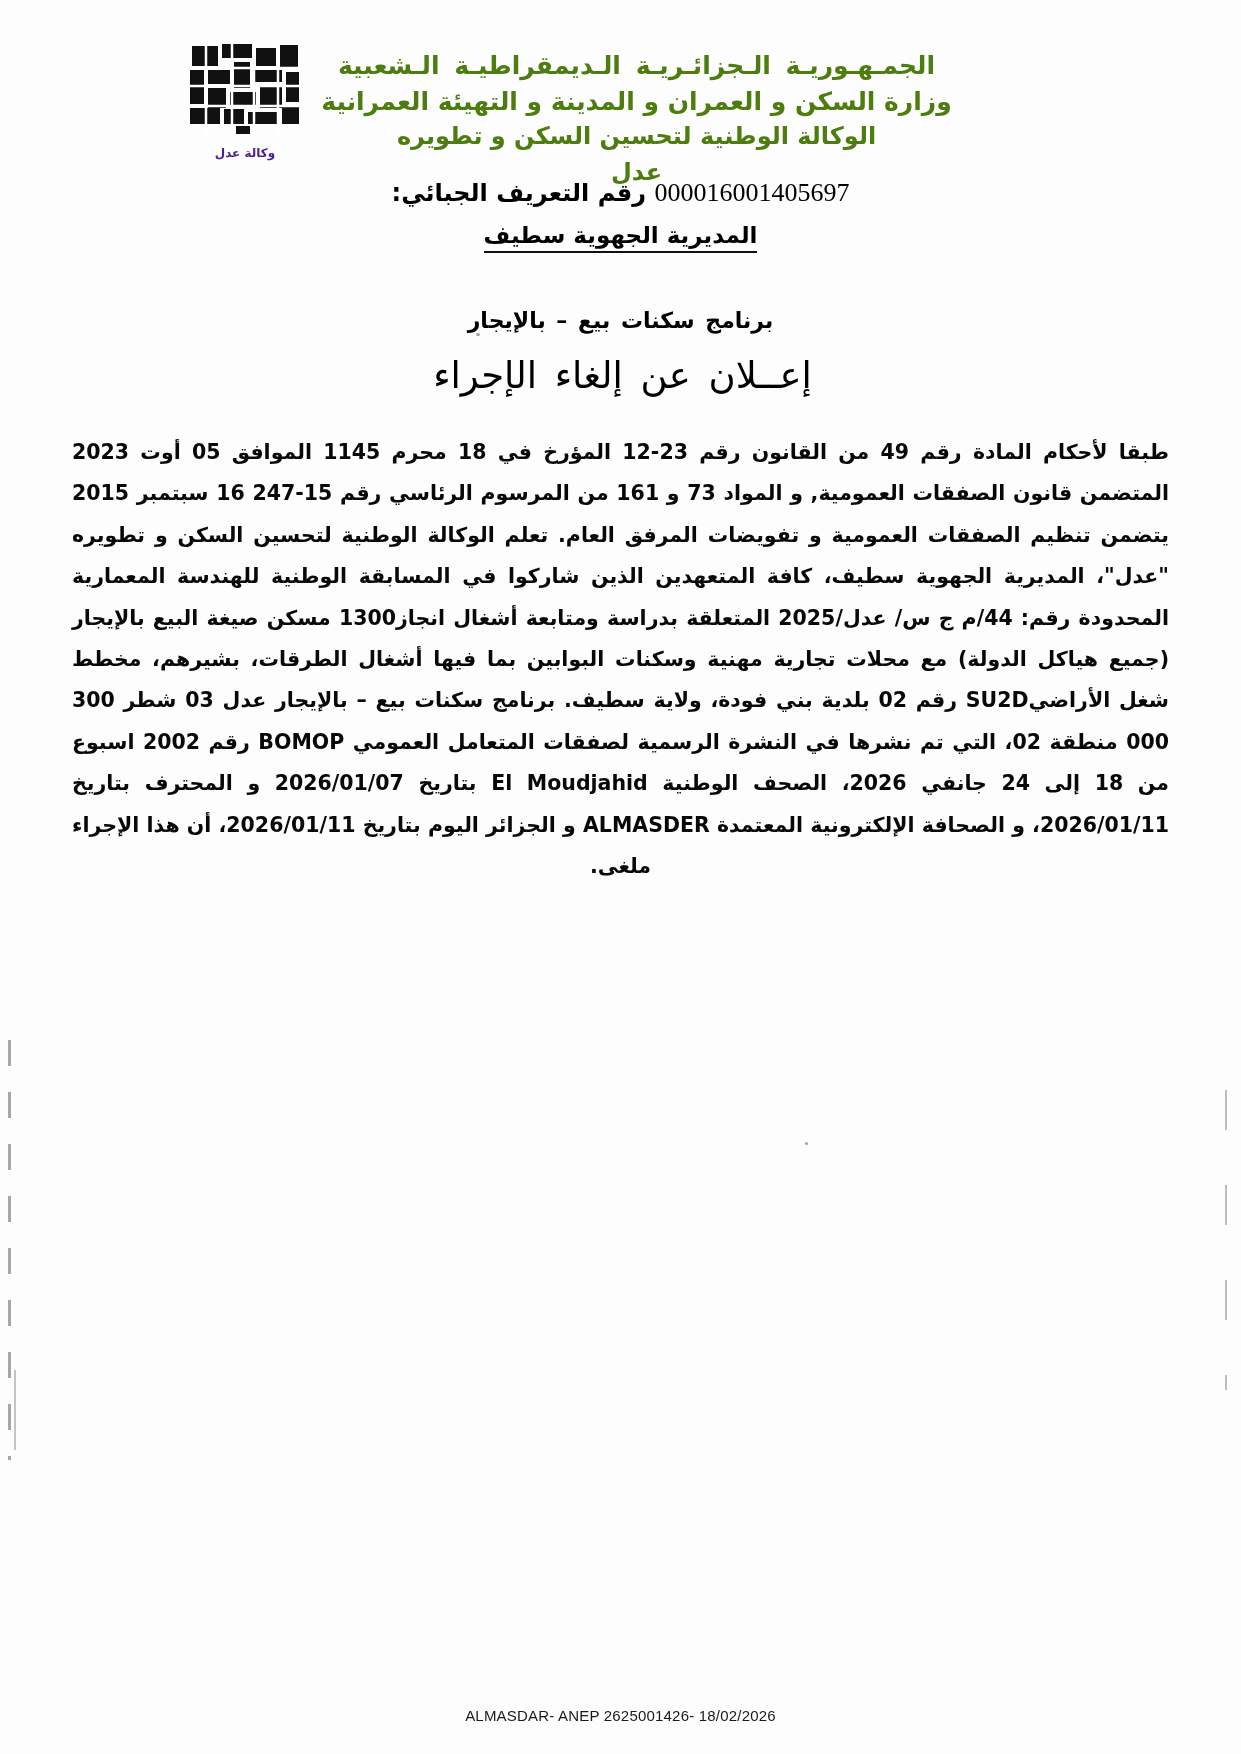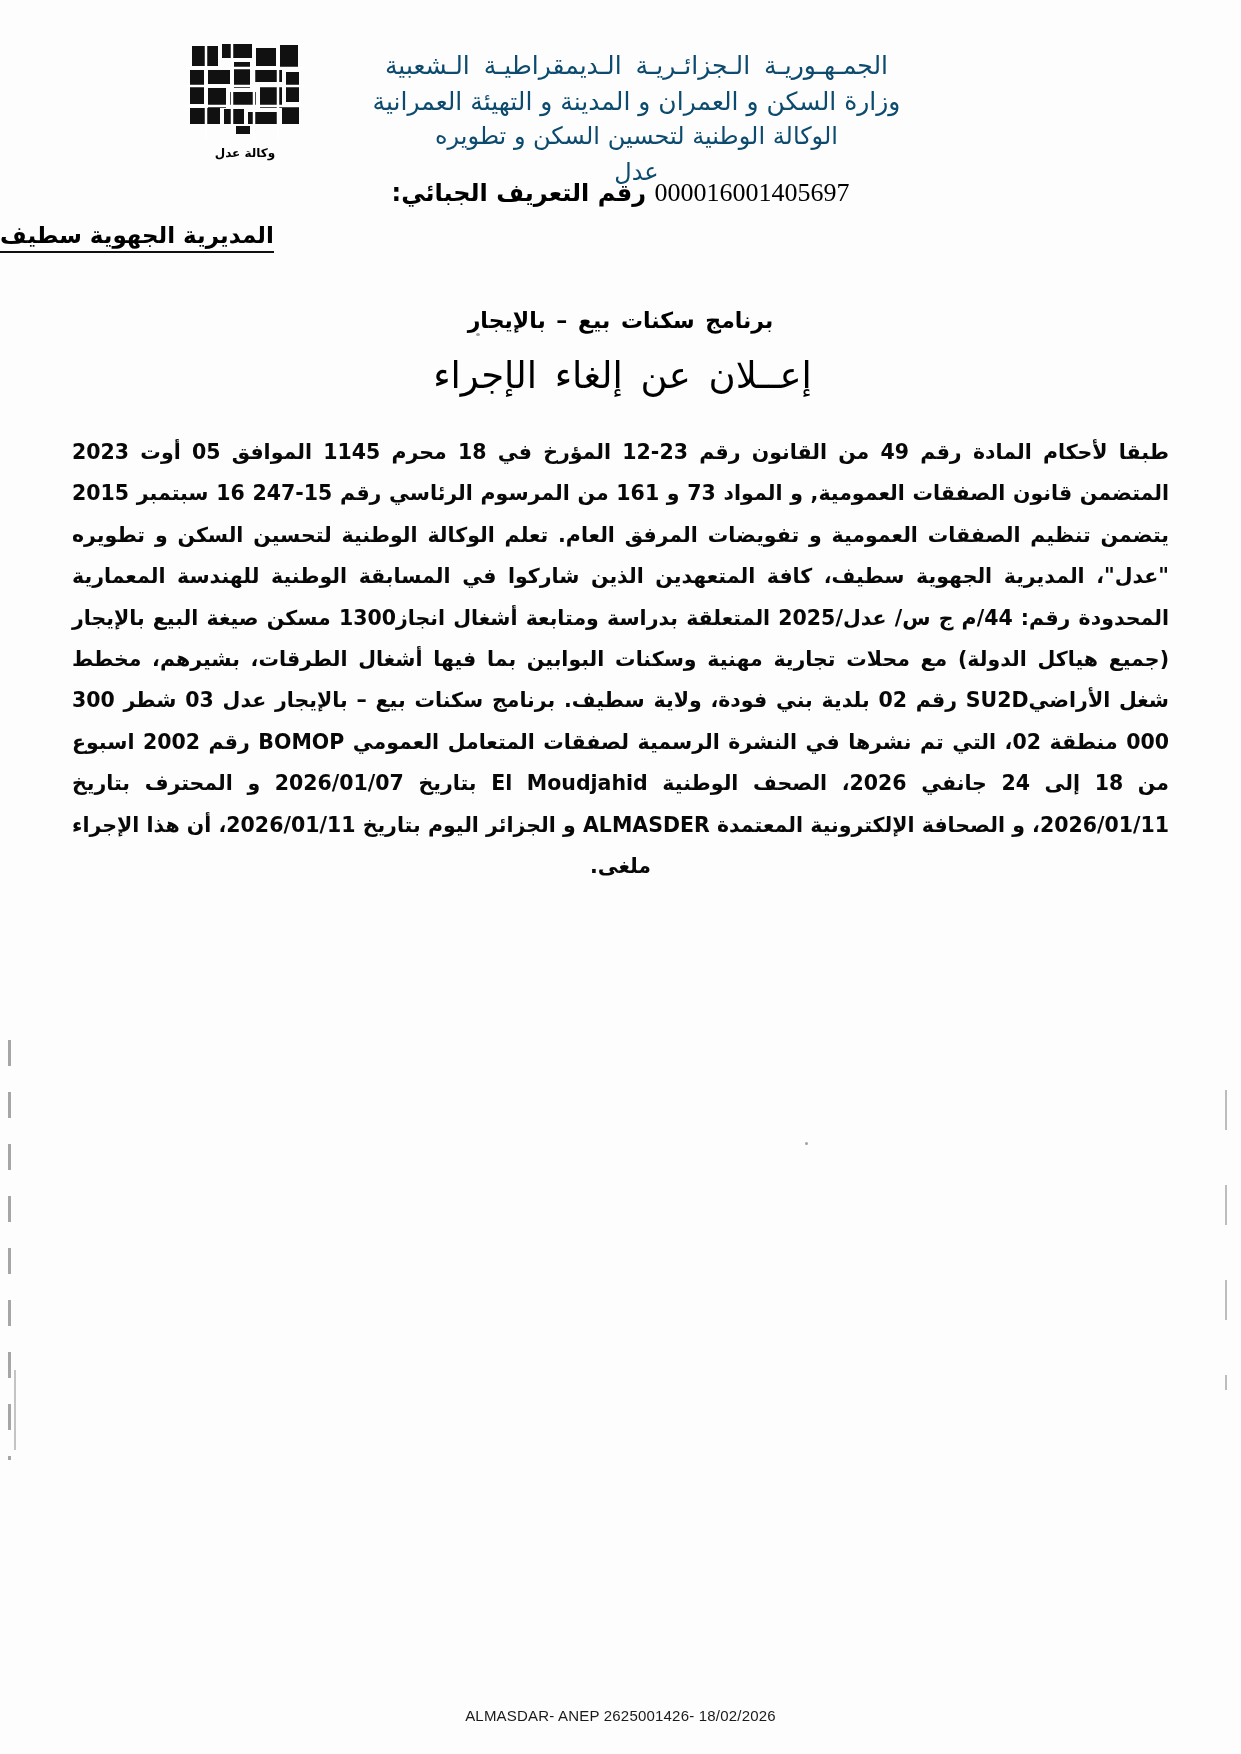--- a/index.html
+++ b/index.html
@@ -62,24 +62,24 @@
 
   
   .header-block {
     position: absolute;
     top: 48px;
     right: 0;
     left: 0;
     text-align: center;
   }
   .hdr-line {
-    font-weight: normal;
+    font-weight: bold;
     line-height: 1.42;
     letter-spacing: 0.4px;
-    color: #0c4a6e;
+    color: #4d7c0f;
     margin-left: 32px;
   }
   .hdr-1 {
     font-size: 25px;
     word-spacing: 6px;
     letter-spacing: 1px;
   }
   .hdr-2 { font-size: 25px; }
   .hdr-3 { font-size: 24px; }
   .hdr-4 { font-size: 24px; padding-top: 2px; }
@@ -98,21 +98,21 @@
     font-weight: normal;
     font-size: 26px;
     letter-spacing: 0.5px;
   }
 
   .dir-line {
     position: absolute;
     top: 222px;
     left: 0;
     right: 0;
-    text-align: left;
+    text-align: center;
     font-size: 23px;
     font-weight: bold;
   }
   .dir-line span,
   .loc-line span {
     border-bottom: 2px solid #111;
     padding-bottom: 3px;
   }
   .loc-line {
     position: absolute;
@@ -157,21 +157,21 @@
   .logo-mark {
     width: 118px;
     height: 96px;
     margin: 0 auto;
   }
   .logo-caption {
     font-size: 12px;
     font-weight: bold;
     letter-spacing: 1px;
     margin-top: 4px;
-    color: #000000;
+    color: #4c1d95;
   }
 
   
   .body-text {
     position: absolute;
     top: 432px;
     right: 72px;
     left: 72px;
     font-size: 20.5px;
     font-weight: bold;

